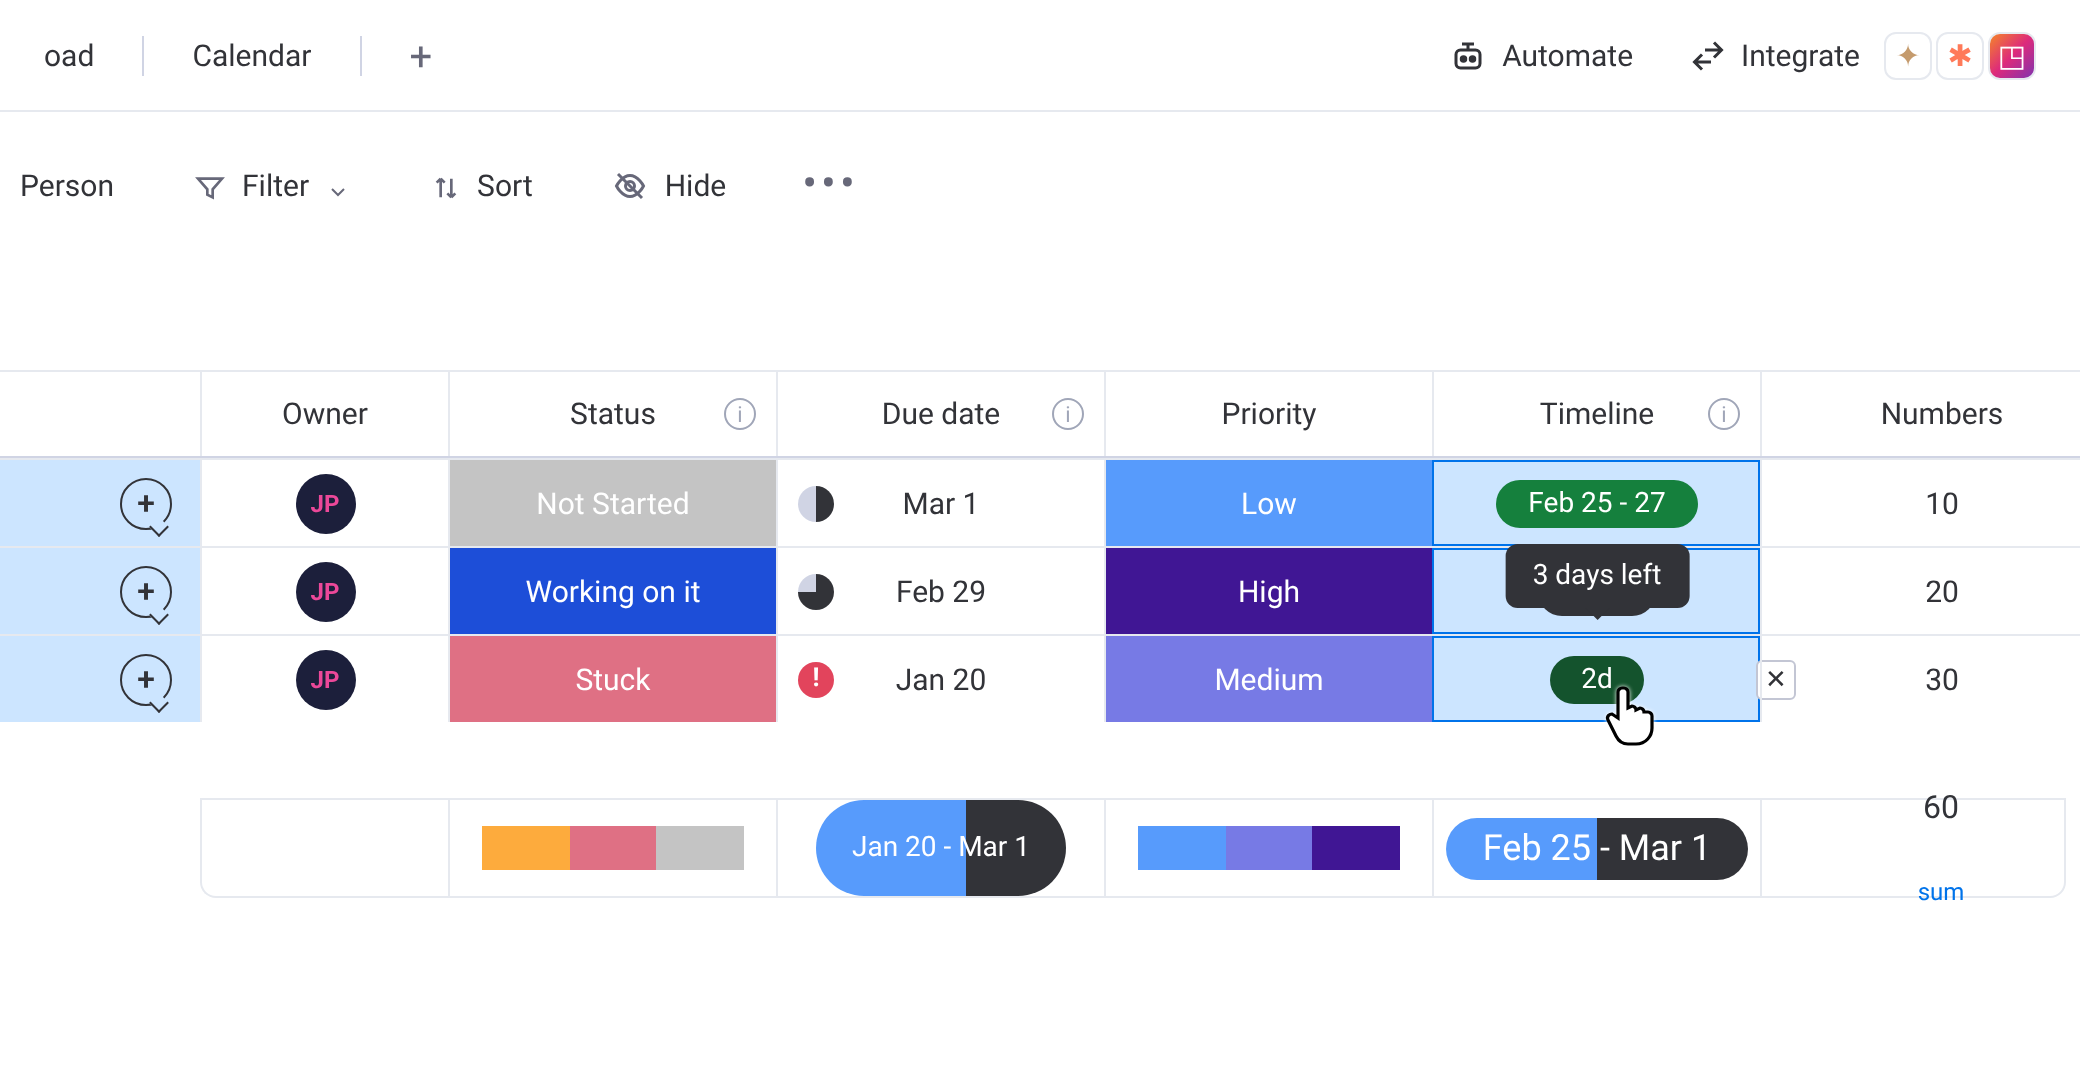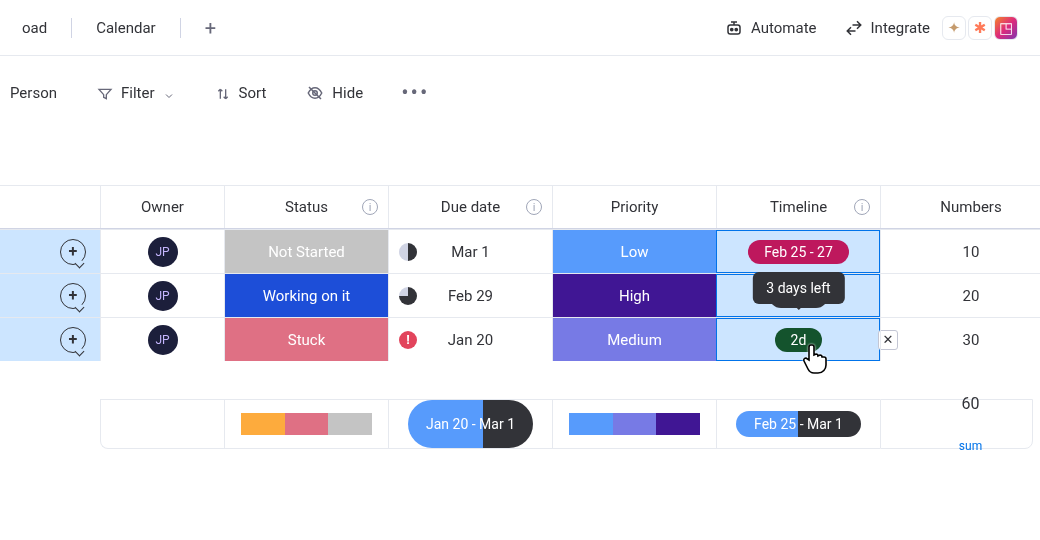--- a/index.html
+++ b/index.html
@@ -91,23 +91,23 @@
   }
   .add-comment-icon::after {
     content: ""; position: absolute; bottom: -3px; right: 2px;
     width: 6px; height: 6px; border-right: 1.6px solid #323338; border-bottom: 1.6px solid #323338;
     transform: rotate(45deg); background: #cce5ff;
   }
   .add-comment-icon span { font-size: 16px; font-weight: 600; }
 
   .avatar {
     width: 30px; height: 30px; border-radius: 50%;
-    background: #1c1f3b; color: #c4b5fd;
-    display: flex; align-items: center; justify-content: center;
-    font-size: 12px; font-weight: 400;
+    background: #1c1f3b; color: #ec4899;
+    display: flex; align-items: center; justify-content: center;
+    font-size: 12px; font-weight: 700;
   }
 
   .status-chip {
     width: 100%; height: 100%;
     display: flex; align-items: center; justify-content: center;
     color: #fff; font-size: 15px;
   }
 
   .due-icon {
     position: absolute; left: 10px; top: 50%; transform: translateY(-50%);
@@ -160,21 +160,21 @@
   .status-blocks { display: flex; width: 80%; height: 22px; }
   .status-blocks div { flex: 1; }
 
   .summary-pill {
     padding: 16px 18px; border-radius: 999px; color: #fff; font-size: 14px;
     background: linear-gradient(90deg, #579bfc 0 60%, #323338 60% 100%);
   }
   .summary-pill2 {
     padding: 5px 18px; border-radius: 999px;
     background: linear-gradient(90deg, #579bfc 0 50%, #323338 50% 100%);
-    color: #fff; font-size: 14px;
+    color: #fff; font-size: 18px;
   }
 
   .num-sum { display: flex; flex-direction: column; align-items: center; line-height: 1.1; gap: 28px; }
   .num-sum .v { font-size: 16px; }
   .num-sum .l { font-size: 12px; color: #0073ea; }
 
   .chev { display:inline-block; }
 </style>
 </head>
 <body>
@@ -277,21 +277,21 @@
     </div>
     <div class="cell col-due">
       <div class="due-icon due-half"></div>
       <span>Mar 1</span>
     </div>
     <div class="cell col-priority">
       <div class="status-chip" style="background:#579bfc">Low</div>
     </div>
     <div class="cell col-timeline timeline-cell-active">
 
-      <div class="timeline-pill" style="background:#be185d">
+      <div class="timeline-pill" style="background:#15803d">
         Feb 25 - 27
         
       </div>
 
     </div>
     <div class="cell col-numbers">
       <span>10</span>
     </div>
   </div>
       <div class="data-row">

